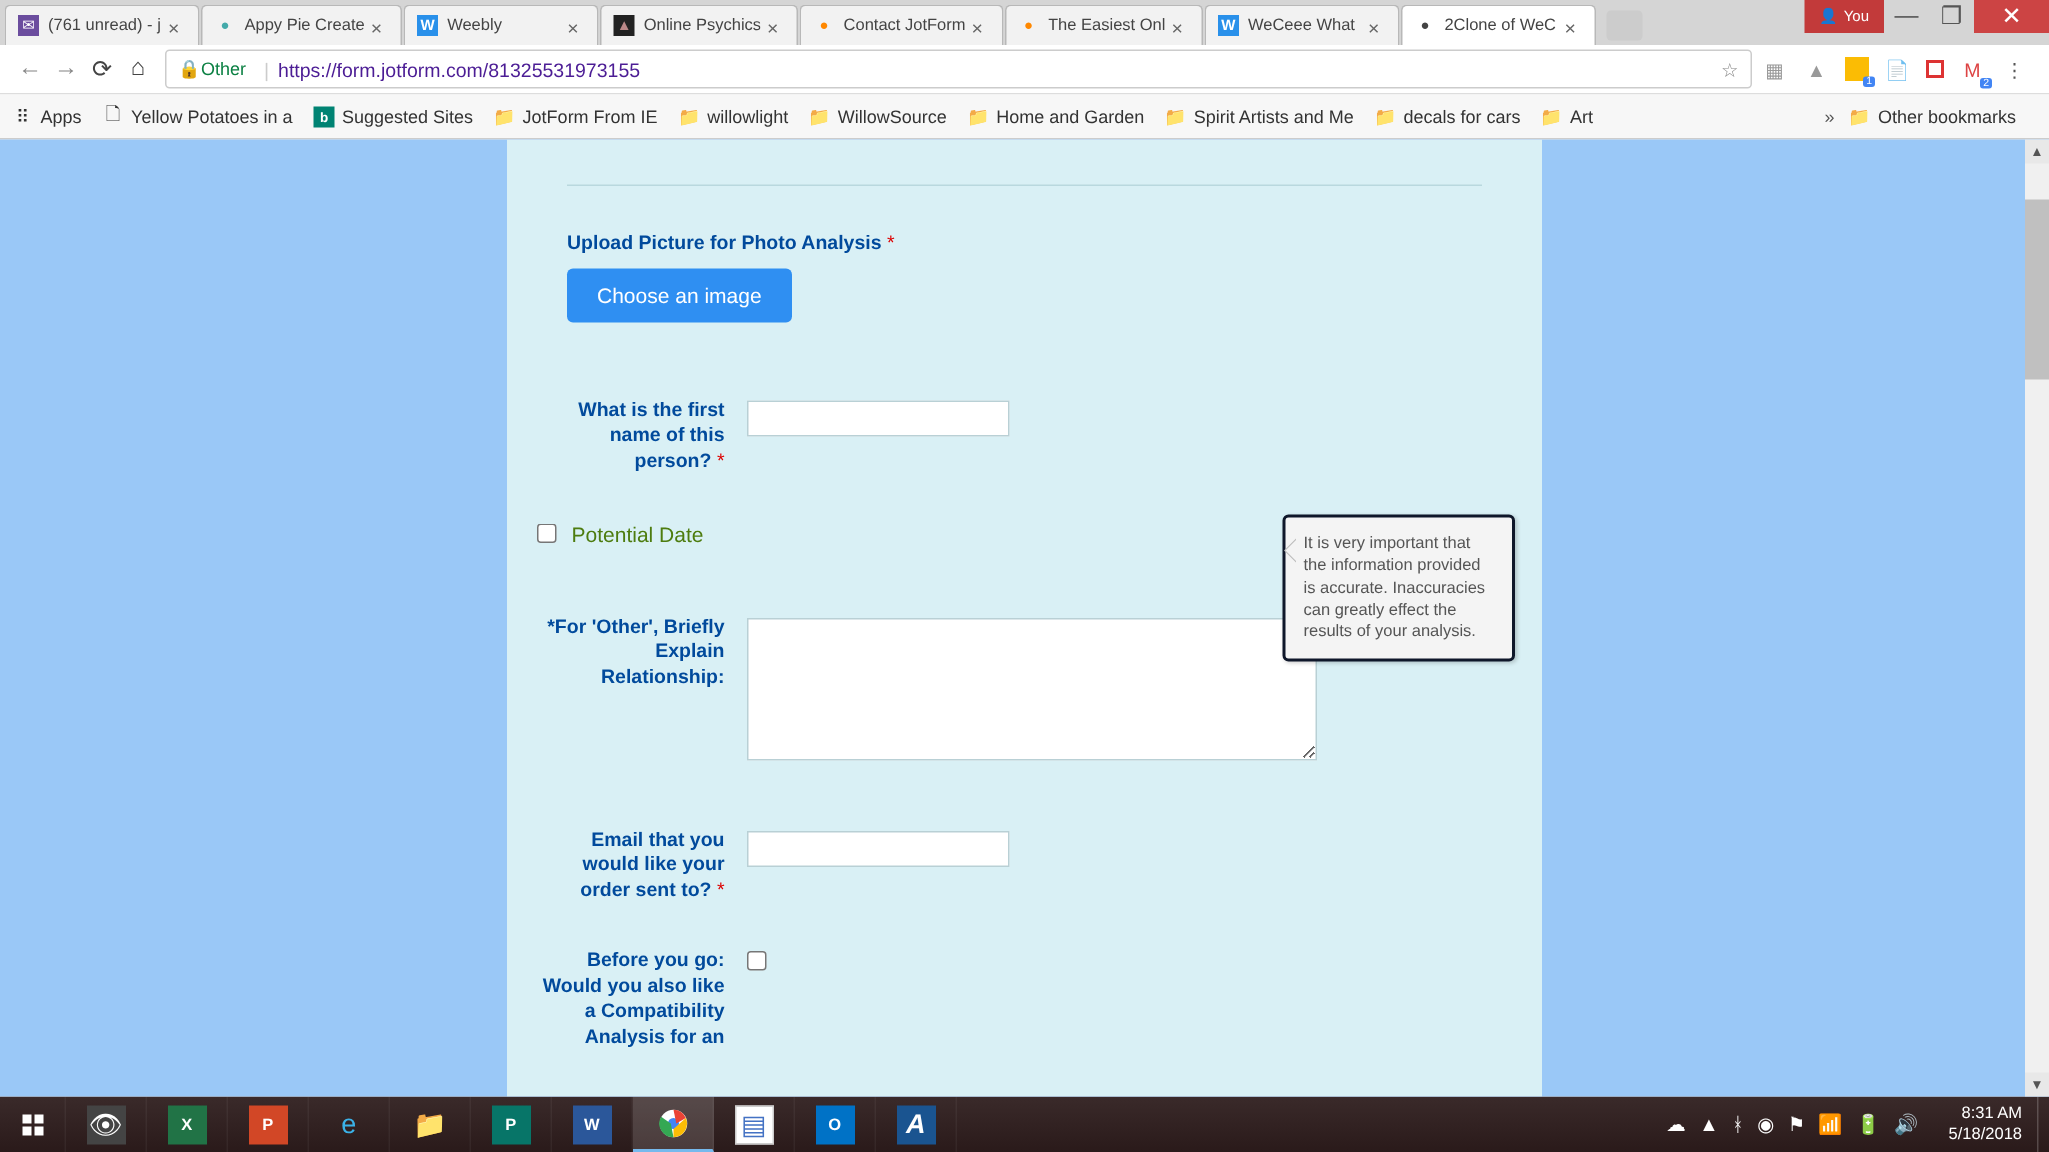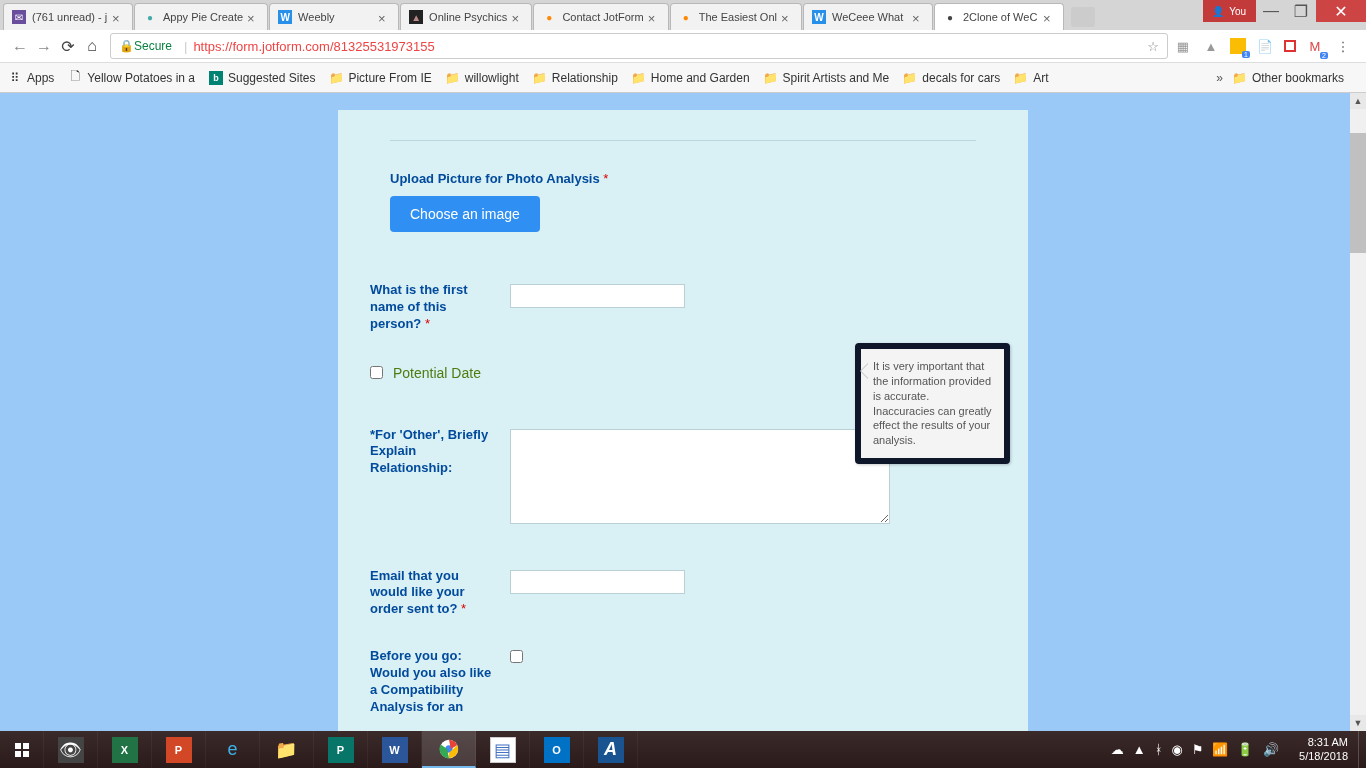--- a/index.html
+++ b/index.html
@@ -19,57 +19,57 @@
     .user-badge { background: #c23a3a; color: #fff; font-size: 10px; padding: 3px 10px; display: flex; align-items: center; }
     .win-btn { width: 30px; display: flex; align-items: center; justify-content: center; color: #555; cursor: pointer; }
     .win-btn.close-win { background: #cc4444; color: #fff; width: 50px; }
     
     .address-bar { height: 33px; background: #fff; display: flex; align-items: center; padding: 0 8px; border-bottom: 1px solid #ddd; }
     .nav-btn { width: 24px; height: 24px; display: flex; align-items: center; justify-content: center; color: #888; cursor: pointer; font-size: 16px; }
     .nav-btn.enabled { color: #444; }
     .url-field { flex: 1; height: 26px; border: 1px solid #ccc; border-radius: 3px; margin: 0 6px; display: flex; align-items: center; padding: 0 8px; font-size: 13px; }
     .secure-lock { color: #0b8043; font-size: 12px; margin-right: 6px; display: flex; align-items: center; }
     .url-sep { color: #ccc; margin: 0 6px; }
-    .url-text { color: #ef4444; }
+    .url-text { color: #4c1d95; }
     .url-star { margin-left: auto; color: #888; }
     .ext-icons { display: flex; gap: 10px; align-items: center; padding-right: 6px; }
     .ext-icon { width: 18px; height: 18px; display: flex; align-items: center; justify-content: center; font-size: 13px; position: relative; }
     .ext-badge { position: absolute; bottom: -4px; right: -4px; background: #4285f4; color: #fff; font-size: 7px; border-radius: 2px; padding: 0 2px; }
     
     .bookmark-bar { height: 30px; background: #f7f7f7; display: flex; align-items: center; padding: 0 8px; font-size: 12px; border-bottom: 1px solid #ccc; }
     .bm-item { display: flex; align-items: center; margin-right: 14px; color: #333; cursor: pointer; white-space: nowrap; }
     .bm-icon { width: 14px; height: 14px; margin-right: 5px; display: flex; align-items: center; justify-content: center; }
     .bm-folder { color: #f5c242; }
     .bm-more { margin-left: auto; margin-right: 10px; color: #555; }
     
     
     .page-wrapper { background: #9ac8f7; height: 638px; display: flex; justify-content: center; overflow-y: hidden; position: relative; }
     .scrollbar-track { position: absolute; right: 0; top: 0; width: 16px; height: 100%; background: #f0f0f0; }
     .scrollbar-thumb { background: #c0c0c0; width: 100%; height: 120px; margin-top: 40px; }
     .scrollbar-arrow { width:16px; height:16px; background:#e8e8e8; display:flex; align-items:center; justify-content:center; font-size:9px; color:#555; position:absolute; }
     
-    .form-container { width: 690px; background: #d9f0f5; padding: 30px 32px 0; margin-top: 17px; }
+    .form-container { width: 690px; background: #d9f0f5; padding: 30px 20px 0; }
     .form-divider { border-top: 1px solid #b9d8de; margin: 0 20px 30px; }
     
     .form-row { display: flex; margin-bottom: 30px; }
-    .form-label-col { width: 140px; text-align: left; padding-right: 15px; color: #014a9c; font-weight: bold; font-size: 13px; line-height: 1.3; }
+    .form-label-col { width: 140px; text-align: right; padding-right: 15px; color: #014a9c; font-weight: bold; font-size: 13px; line-height: 1.3; }
     .form-input-col { flex: 1; padding-top: 2px; }
     .required { color: #d00; font-weight: normal; }
     
     .choose-image-btn { background: #2f8ff2; color: #fff; border: none; padding: 10px 20px; font-size: 14px; border-radius: 4px; cursor: pointer; margin-left: 10px; }
     
     .text-input { width: 175px; height: 24px; border: 1px solid #b9d0d5; background: #fff; padding: 2px 4px; font-size: 13px; }
     .email-input { width: 175px; height: 24px; border: 1px solid #b9d0d5; background: #fff; padding: 2px 4px; font-size: 13px; }
     .textarea-input { width: 380px; height: 95px; border: 1px solid #b9d0d5; background: #fff; padding: 4px; font-size: 13px; resize: both; }
     
     .checkbox-row { display: flex; align-items: center; margin-bottom: 6px; }
     .checkbox-row input { margin-right: 10px; }
     .checkbox-row label { color: #4d7c0f; font-size: 14px; }
     
-    .tooltip-box { position: absolute; left: 855px; top: 250px; width: 155px; background: #f4f4f4; border: 6px solid #0f172a; border-radius: 4px; padding: 10px 12px; font-size: 11px; color: #555; line-height: 1.35; box-shadow: 1px 1px 3px rgba(0,0,0,0.2); }
+    .tooltip-box { position: absolute; left: 855px; top: 250px; width: 155px; background: #f4f4f4; border: 2px solid #0f172a; border-radius: 4px; padding: 10px 12px; font-size: 11px; color: #555; line-height: 1.35; box-shadow: 1px 1px 3px rgba(0,0,0,0.2); }
     .tooltip-box::before { content: ''; position: absolute; left: -9px; top: 14px; border: 8px solid transparent; border-right-color: #bbb; }
     .tooltip-box::after { content: ''; position: absolute; left: -7px; top: 15px; border: 7px solid transparent; border-right-color: #f4f4f4; }
     
     
     .taskbar { height: 37px; background: linear-gradient(180deg, #3a2a2a, #2a1a1a); display: flex; align-items: center; }
     .taskbar-left { display: flex; align-items: center; height: 100%; }
     .tb-btn { width: 54px; height: 100%; display: flex; align-items: center; justify-content: center; border-right: 1px solid rgba(255,255,255,0.05); cursor: pointer; }
     .tb-btn.active { background: rgba(255,255,255,0.15); border-bottom: 2px solid #76b9ed; }
     .tb-icon { width: 26px; height: 26px; display: flex; align-items: center; justify-content: center; font-size: 18px; color: #fff; }
     .start-btn { width: 44px; }
@@ -137,21 +137,21 @@
       <div class="win-btn close-win">✕</div>
     </div>
   </div>
 
   <div class="address-bar">
     <div class="nav-btn">←</div>
     <div class="nav-btn">→</div>
     <div class="nav-btn enabled">⟳</div>
     <div class="nav-btn enabled">⌂</div>
     <div class="url-field">
-      <span class="secure-lock">🔒 <span>Secure</span></span>
+      <span class="secure-lock">🔒 <span>Other</span></span>
       <span class="url-sep">|</span>
       <span class="url-text">https://form.jotform.com/81325531973155</span>
       <span class="url-star">☆</span>
     </div>
     <div class="ext-icons">
       <span class="ext-icon" style="color:#999">▦</span>
       <span class="ext-icon" style="color:#999">▲</span>
       <span class="ext-icon" style="background:#fbbc04;width:16px;height:16px">
           <span class="ext-badge">1</span>
         </span>
@@ -170,29 +170,29 @@
     <div class="bm-item">
         <span class="bm-icon">🗋</span>
         <span>Yellow Potatoes in a</span>
       </div>
     <div class="bm-item">
         <span class="bm-icon" style="background:#008373;color:#fff;font-weight:bold;font-size:9px">b</span>
         <span>Suggested Sites</span>
       </div>
     <div class="bm-item">
         <span class="bm-icon bm-folder">📁</span>
-        <span>Picture From IE</span>
+        <span>JotForm From IE</span>
       </div>
     <div class="bm-item">
         <span class="bm-icon bm-folder">📁</span>
         <span>willowlight</span>
       </div>
     <div class="bm-item">
         <span class="bm-icon bm-folder">📁</span>
-        <span>Relationship</span>
+        <span>WillowSource</span>
       </div>
     <div class="bm-item">
         <span class="bm-icon bm-folder">📁</span>
         <span>Home and Garden</span>
       </div>
     <div class="bm-item">
         <span class="bm-icon bm-folder">📁</span>
         <span>Spirit Artists and Me</span>
       </div>
     <div class="bm-item">

